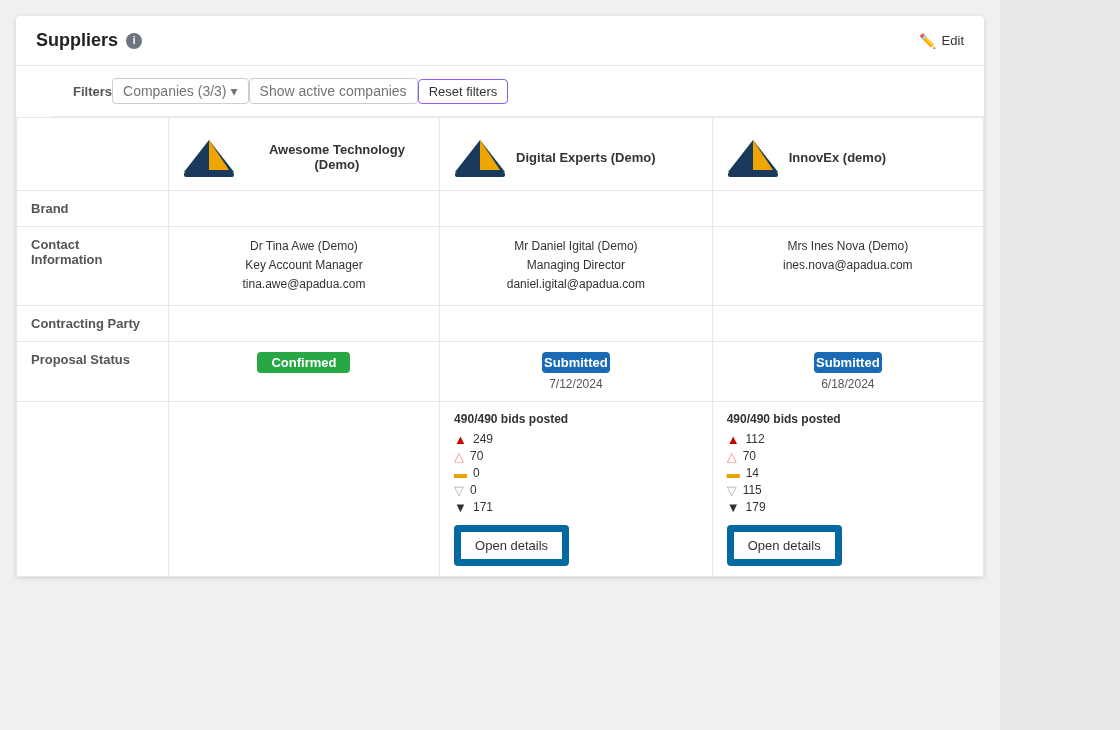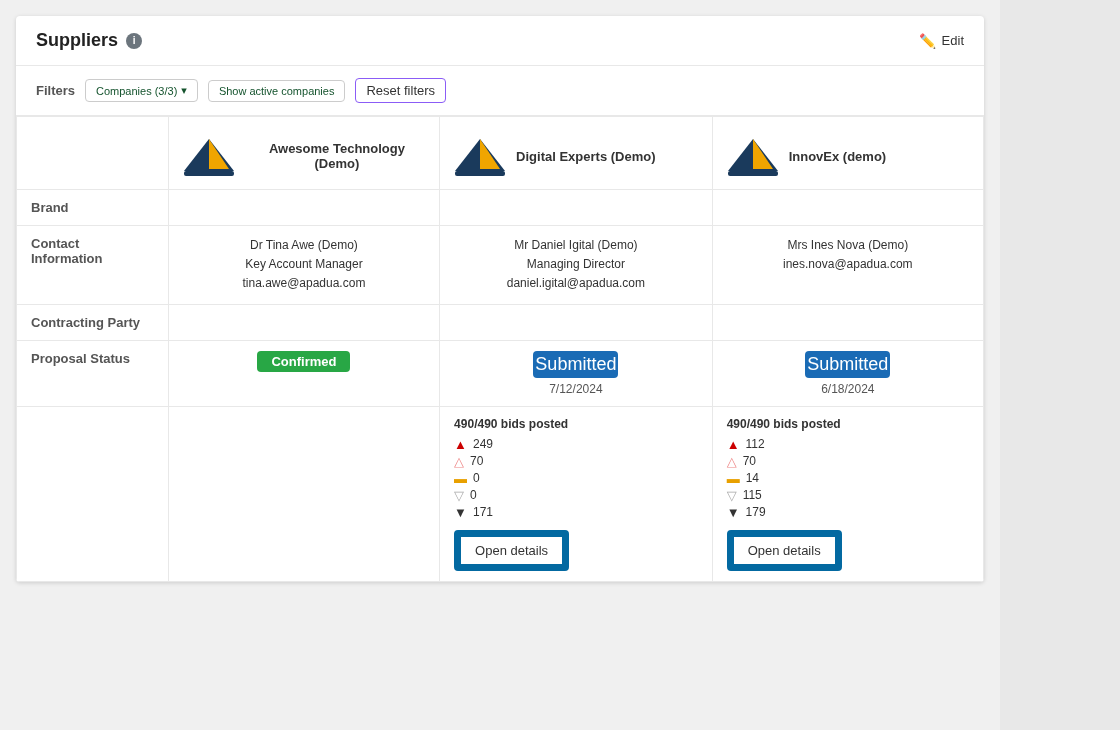--- a/index.html
+++ b/index.html
@@ -44,30 +44,30 @@
     }
     .edit-btn {
       display: flex; align-items: center; gap: 5px;
       color: #333; font-size: 13px; cursor: pointer; background: none; border: none;
     }
 
     
     .filters-row {
       display: flex;
       align-items: center;
-      gap: 10px;
       padding: 12px 20px;
       border-bottom: 1px solid #e8e8e8;
+      margin-left: 37px;
     }
     .filters-label { font-weight: bold; color: #555; font-size: 13px; }
     .filter-btn {
       display: flex; align-items: center; gap: 4px;
       border: 1px solid #ccc; background: #fff;
       border-radius: 4px; padding: 4px 10px;
-      font-size: 11px; cursor: pointer; color: #14532d;
+      font-size: 14px; cursor: pointer; color: #737373;
     }
     .reset-btn {
       border: 1px solid #8b5cf6; background: #fff;
       border-radius: 4px; padding: 4px 10px;
       font-size: 13px; cursor: pointer; color: #333;
     }
 
     
     .supplier-table {
       width: 100%;
@@ -106,21 +106,21 @@
     
     .status-confirmed {
       background: #28a745; color: #fff;
       border-radius: 4px; padding: 3px 14px;
       font-size: 13px; font-weight: bold;
       display: inline-block;
     }
     .status-submitted {
       background: #1a6bb5; color: #fff;
       border-radius: 4px; padding: 3px 2px;
-      font-size: 18px; font-weight: normal;
+      font-size: 13px; font-weight: bold;
       display: inline-block;
     }
     .proposal-cell { text-align: center; }
     .proposal-date { font-size: 12px; color: #555; margin-top: 4px; }
 
     
     .bids-cell { font-size: 12px; color: #333; }
     .bids-total { font-weight: 600; margin-bottom: 6px; }
     .bid-row { display: flex; align-items: center; gap: 6px; margin: 2px 0; }
     .arrow-up-filled { color: #c00; font-size: 13px; }

